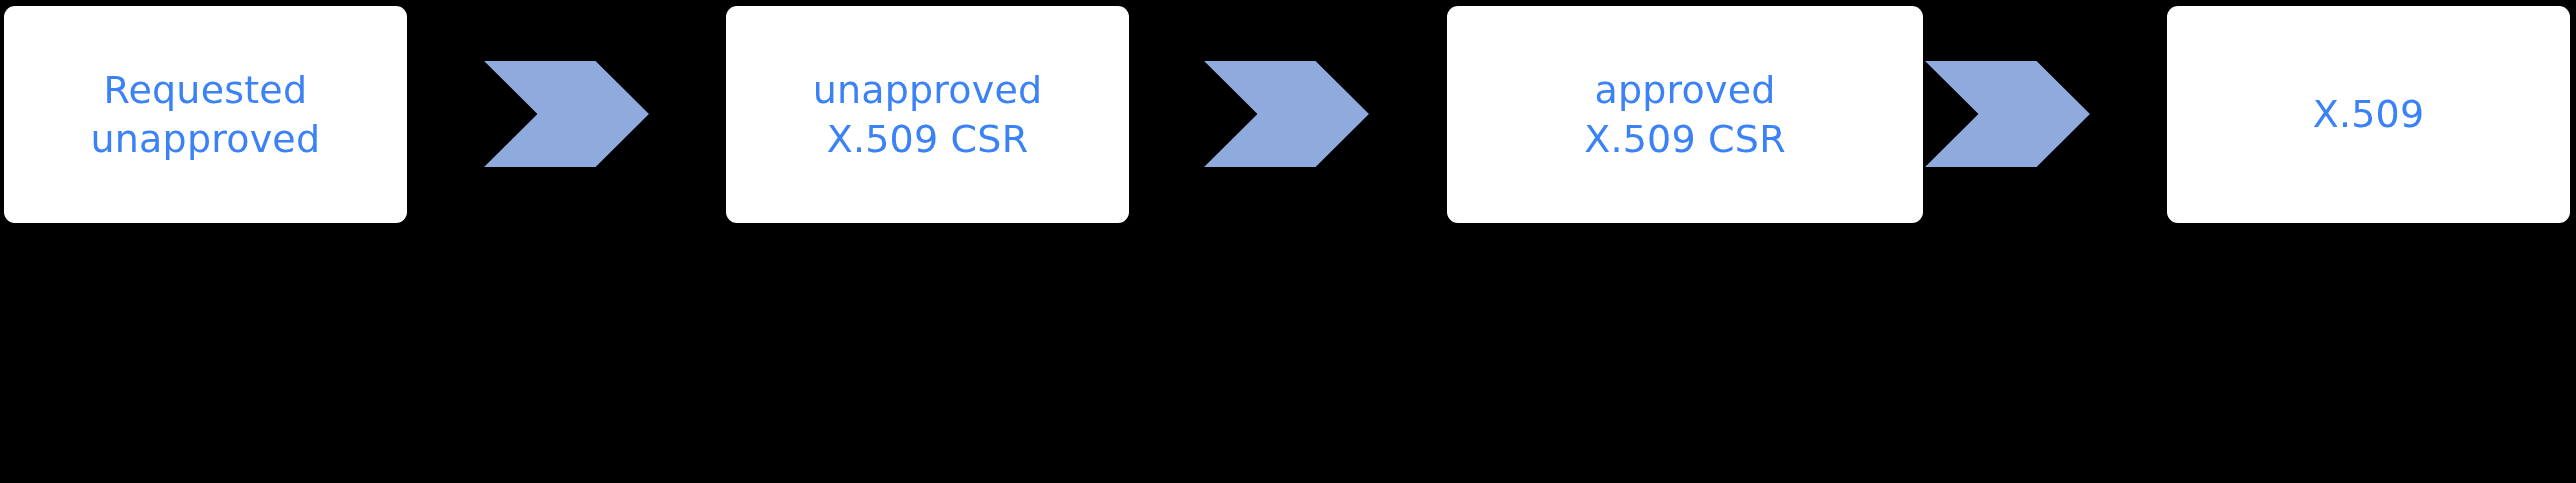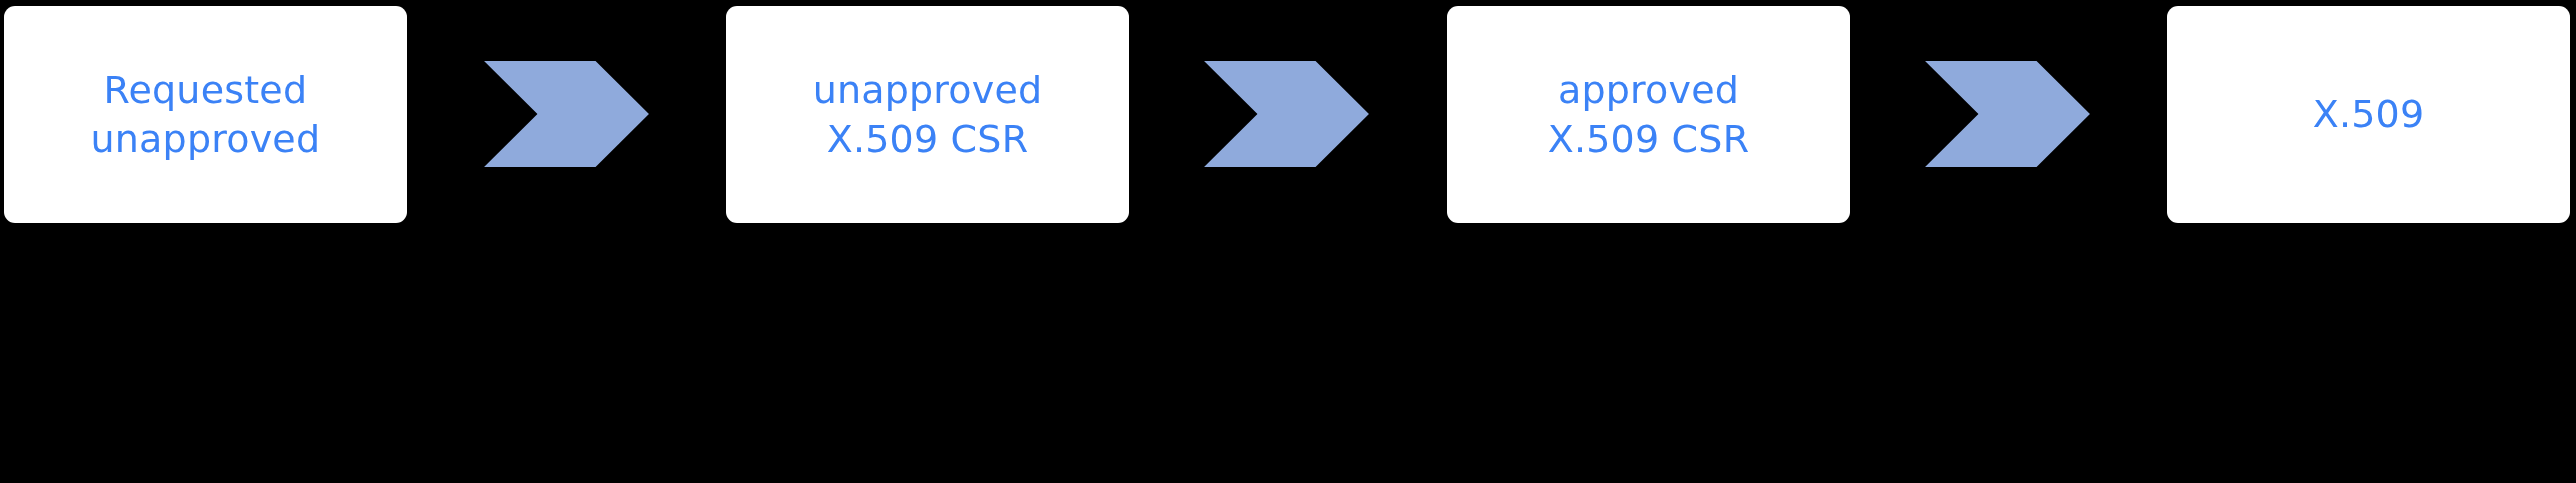--- a/index.html
+++ b/index.html
@@ -41,21 +41,21 @@
     font-size: 38px;
     line-height: 1.28;
     font-weight: 400;
     letter-spacing: 0.2px;
     white-space: nowrap;
     text-align: center;
   }
 
   #node-0 { left: 3.9px;    width: 403px; }
   #node-1 { left: 726px;  width: 403px; }
-  #node-2 { left: 1447px; width: 403px; }
+  #node-2 { left: 1447px; width: 476px; }
   #node-3 { left: 2167px; width: 403px; }
 
   
   .arrow {
     position: absolute;
     top: 61px;
     width: 165px;
     height: 106px;
   }
   .arrow svg { display: block; width: 165px; height: 106px; }

